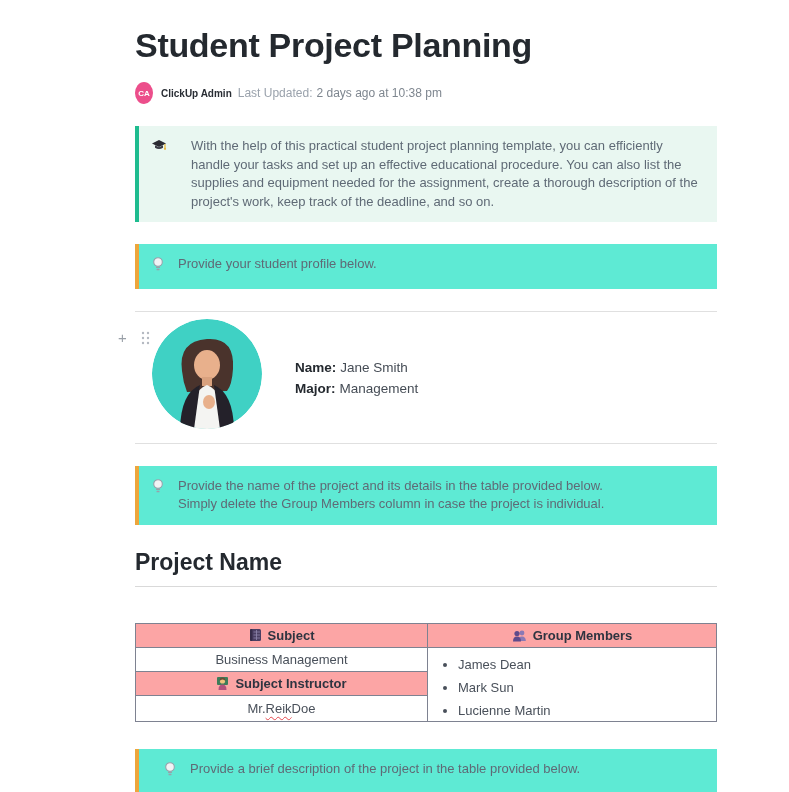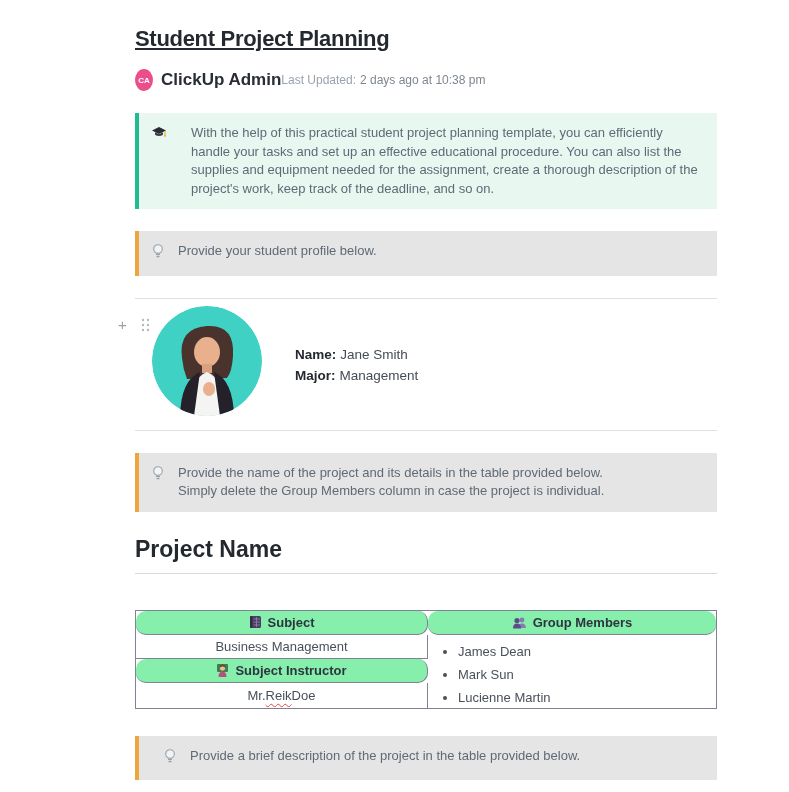--- a/index.html
+++ b/index.html
@@ -1,34 +1,34 @@
 <!DOCTYPE html>
 <html><head>
 <meta charset="utf-8">
 <style>
   * { margin:0; padding:0; box-sizing:border-box; }
   html,body { width:789px; height:792px; background:#ffffff; overflow:hidden;
     font-family:"Liberation Sans", sans-serif; color:#292d34; }
   .content { margin-left:135px; width:582px; }
 
   
-  .doc-title { margin-top:26px; font-size:22px; font-weight:700; letter-spacing:-0.3px; color:#24292f;text-decoration:underline; }
+  .doc-title { margin-top:26px; font-size:34px; font-weight:700; letter-spacing:-0.3px; color:#24292f; }
   .byline { margin-top:17px; display:flex; align-items:center; font-size:12px; }
   .avatar-badge { width:18px; height:22px; border-radius:50%; background:#ec4e8b; color:#fff;
     font-size:8px; font-weight:700; display:flex; align-items:center; justify-content:center; margin-right:8px; }
-  .author-name { font-weight:700; font-size:17px; color:#292d34; margin-right:0; }
+  .author-name { font-weight:700; font-size:10px; color:#292d34; margin-right:6px; }
   .updated-label { color:#9aa2ac; }
   .updated-value { color:#7e868f; font-weight:400; margin-left:4px; }
 
   
   .callout { display:flex; margin-top:22px; padding:11px 14px 11px 12px; font-size:13px;
     line-height:18.5px; color:#5f6a76; }
   .callout .icon-col { width:27px; flex:none; padding-top:1px; }
   .callout.green { background:#e9f7f1; border-left:4px solid #1ebc8f;gap:13px; }
-  .callout.yellow { background:#e5e5e5; border-left:4px solid #eda63c; }
+  .callout.yellow { background:#5eead4; border-left:4px solid #eda63c; }
 
   .divider { border:none; border-top:1px solid #e0e0e0; margin-top:22px; }
 
   
   .profile { position:relative; margin-top:3px; height:128px; }
   .plus-button { position:absolute; left:-17px; top:14px; color:#9aa0a8; font-size:15px; cursor:pointer; }
   .drag-handle { position:absolute; left:6px; top:16px; cursor:grab; }
   .student-photo { position:absolute; left:17px; top:4px; width:110px; height:110px; border-radius:50%; overflow:hidden; }
   .profile-fields { position:absolute; left:160px; top:42px; }
   .profile-dates { position:absolute; left:365px; top:30px; }
@@ -37,21 +37,21 @@
   .pf-row .value { margin-left:4px; }
 
   
   .section-heading { margin-top:24px; font-size:23px; font-weight:700; color:#24292f;
     padding-bottom:10px; border-bottom:1px solid #d9d9d9; }
 
   
   .ptable { margin-top:36px; width:582px; display:grid; grid-template-columns:292px 1fr;
     grid-template-rows:24px 24px 24px 25px; border:1px solid #7e8291; font-size:13px; }
   .cell { display:flex; align-items:center; justify-content:center; color:#49505a; }
-  .cell.head { background:#86efac; font-weight:700; color:#2e3440;border-radius:10px; }
+  .cell.head { background:#fca5a5; font-weight:700; color:#2e3440; }
   .cell.bR { border-right:1px solid #7e8291; }
   .cell.bB { border-bottom:1px solid #7e8291; }
   .members-cell { grid-column:2; grid-row:2 / span 3; display:block; padding:5px 0 0 8px; }
   .members-cell ul { list-style:disc; padding-left:22px; }
   .members-cell li { line-height:23px; color:#49505a; }
   .cell .th-icon { margin-right:6px; display:inline-flex; }
   .misspell { text-decoration-line:underline; text-decoration-style:wavy;
     text-decoration-color:#e5484d; text-decoration-thickness:1px; text-underline-offset:3px; }
 </style>
 </head>

